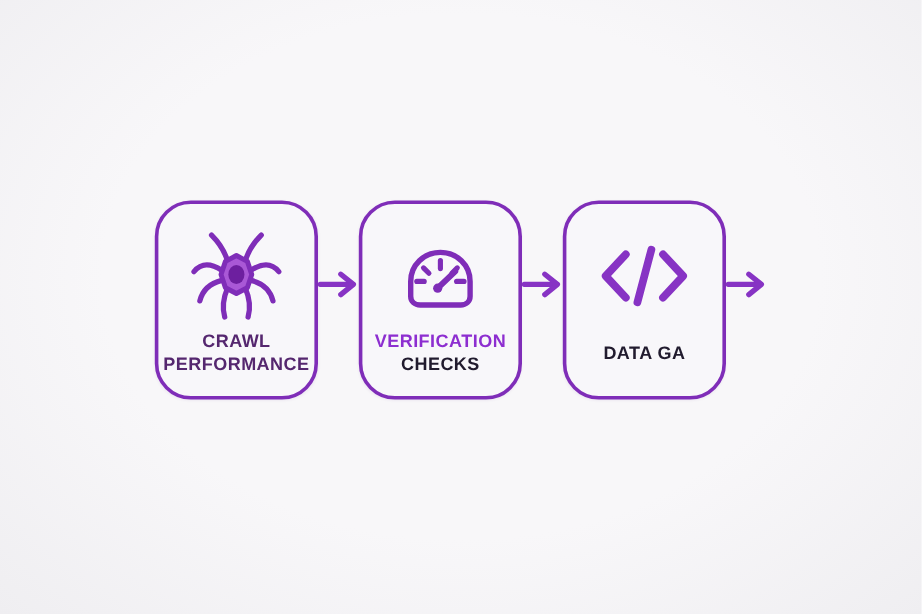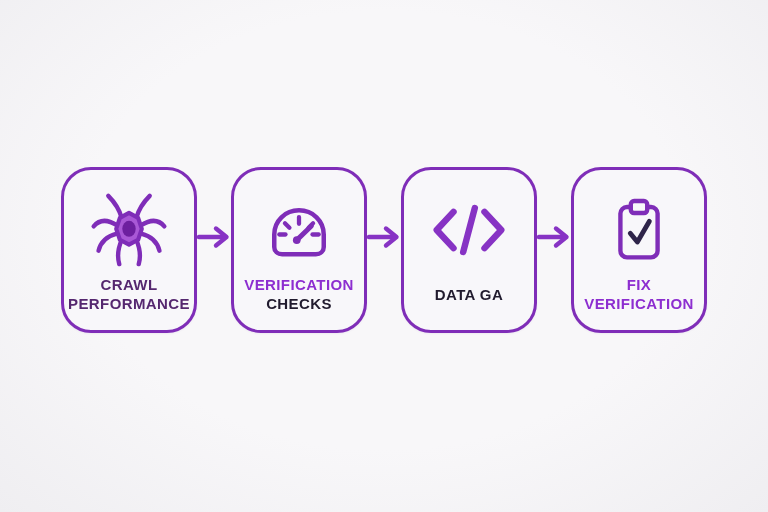--- a/index.html
+++ b/index.html
@@ -147,28 +147,15 @@
 
     <div class="flow-arrow">
       <svg width="34" height="26" viewBox="0 0 34 26">
         <g fill="none" stroke="var(--accent_arrow)" stroke-width="4.4" stroke-linecap="round" stroke-linejoin="round">
           <path d="M2 13 H27"></path>
           <path d="M19 4.5 L29.5 13 L19 21.5"></path>
         </g>
       </svg>
     </div>
 
-    <div class="step-card">
-      <div class="icon-box">
-        <svg width="70" height="78" viewBox="0 0 64 66" aria-hidden="true">
-          <rect x="15" y="12" width="34" height="46" rx="6" fill="none" stroke="var(--accent_border)" stroke-width="4"></rect>
-          <rect x="24.5" y="6.5" width="15" height="11" rx="3" fill="var(--card_background)" stroke="var(--accent_border)" stroke-width="4"></rect>
-          <path d="M24 36 L30.5 44 L41.5 25" fill="none" stroke="var(--check_dark)" stroke-width="4.4" stroke-linecap="round" stroke-linejoin="round"></path>
-        </svg>
-      </div>
-      <div class="labels">
-        <span class="label-line tone-bright-purple">FIX</span>
-        <span class="label-line tone-bright-purple">VERIFICATION</span>
-      </div>
-    </div>
 
   </div>
 </div>
 
 </body></html>

